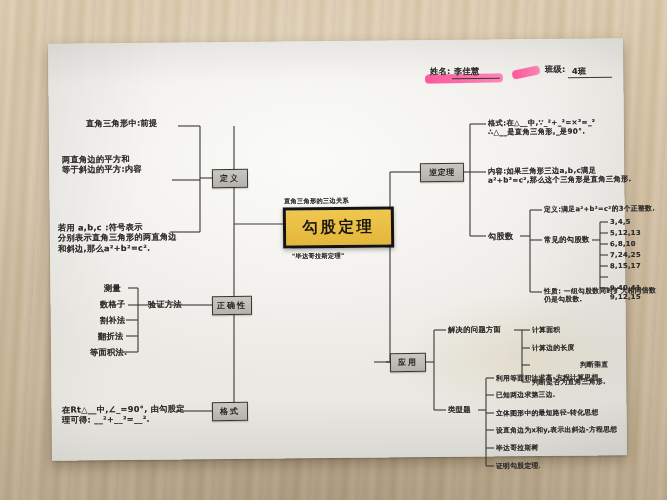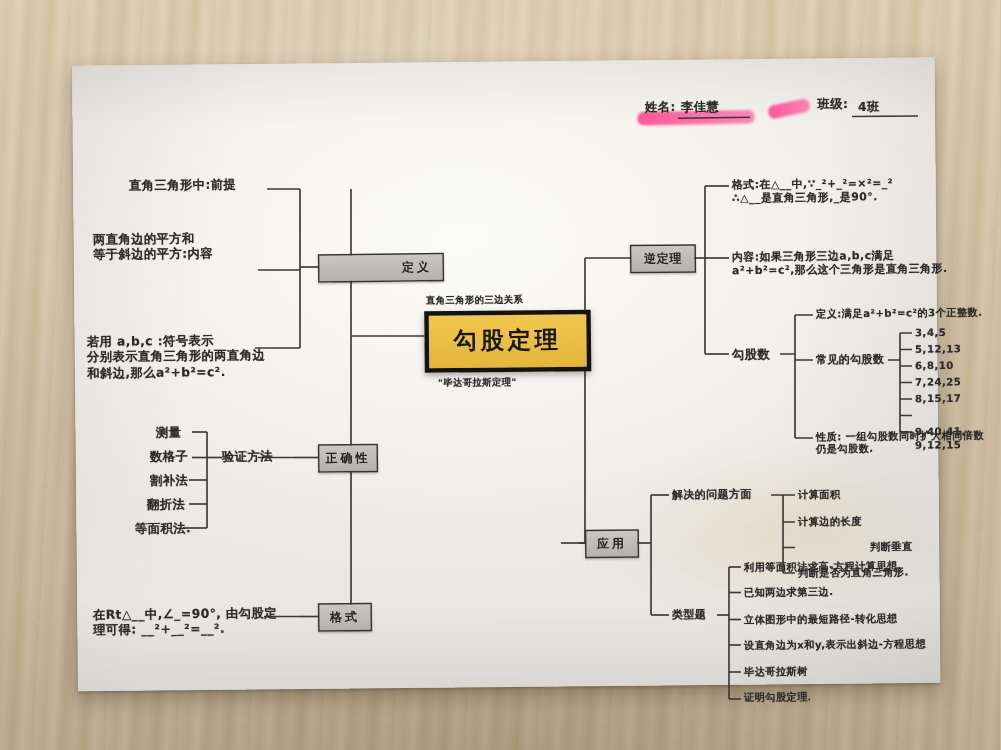--- a/index.html
+++ b/index.html
@@ -202,21 +202,21 @@
   <div class="hw sz8" style="left:545px;top:64px;">班级:</div>
   <div class="hw sz8" style="left:572px;top:66px;">4班</div>
   <div class="underline" style="left:568px;top:77px;width:44px;"></div>
 
   <div class="hw sz6" style="left:284px;top:197px;">直角三角形的三边关系</div>
   <div class="centerbox">
     <span>勾股定理</span>
   </div>
   <div class="hw sz6" style="left:292px;top:252px;">"毕达哥拉斯定理"</div>
 
-  <div class="nodebox" style="left:212px;top:169px;width:34px;height:17px;padding-left:48px;">
+  <div class="nodebox" style="left:212px;top:169px;width:34px;height:17px;">
     <span>定义</span>
   </div>
   <div class="hw sz8" style="left:86px;top:118px;">直角三角形中:前提</div>
   <div class="hw sz8" style="left:58px;top:222px;">若用 a,b,c :符号表示
 分别表示直角三角形的两直角边
 和斜边,那么a²+b²=c².</div>
   <div class="hw sz8" style="left:62px;top:154px;">两直角边的平方和
 等于斜边的平方:内容</div>
 
   <div class="nodebox" style="left:212px;top:296px;width:38px;height:17px;">

